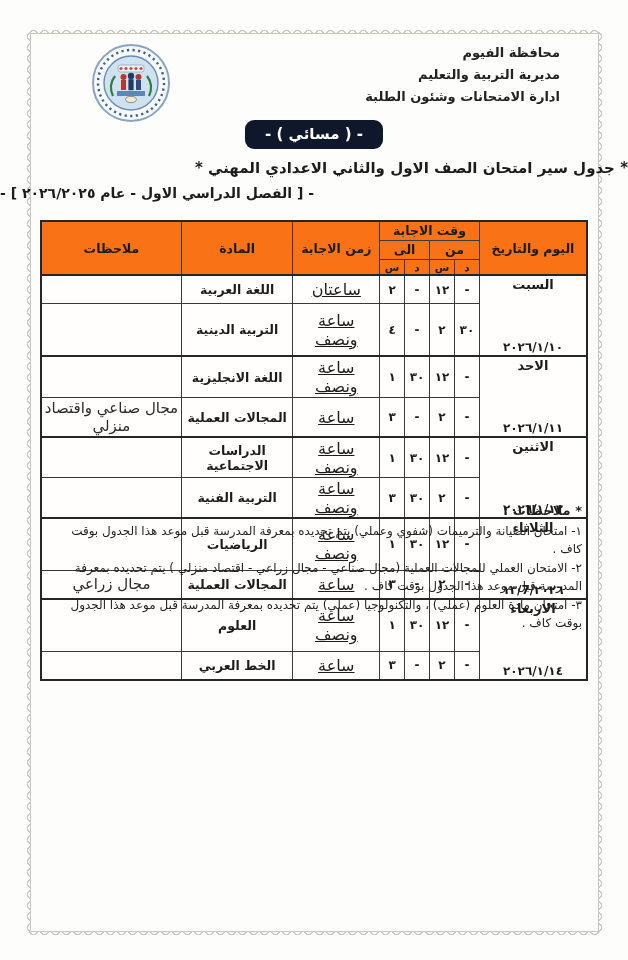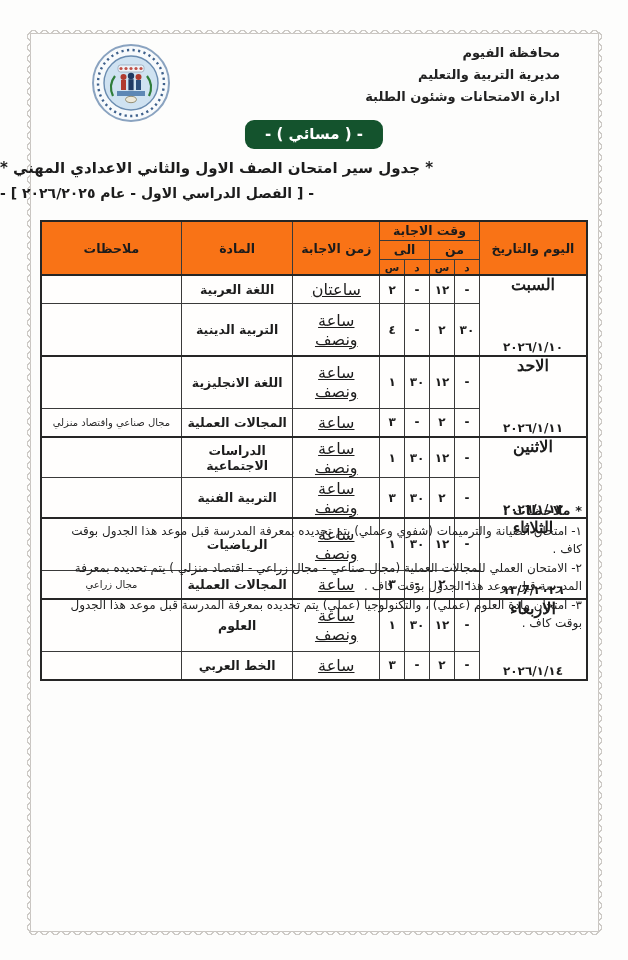--- a/index.html
+++ b/index.html
@@ -40,26 +40,26 @@
   }
   
   .org {
     position:absolute; top:42px; right:68px;
     text-align:right; font-weight:bold; font-size:13px; line-height:22px;
     color:#222;
   }
   .logo { position:absolute; left:90px; top:42px; width:82px; height:82px; }
   .badge {
     position:absolute; top:120px; left:50%; transform:translateX(-50%);
-    background:#14532d; color:#fff; border-radius:9px;
+    background:#0f172a; color:#fff; border-radius:9px;
     padding:5px 20px 6px; font-size:15px; font-weight:bold; letter-spacing:1px;
   }
   .title1 {
     position:absolute; top:159px; left:0; width:100%;
-    text-align:left; font-weight:bold; font-size:15px;
+    text-align:right; font-weight:bold; font-size:15px;
   }
   .title2 {
     position:absolute; top:185px; left:0; width:100%;
     text-align:left; font-weight:bold; font-size:14px;
   }
   
   table.sched {
     position:absolute; top:220px; right:40px;
     width:548px; border-collapse:collapse;
     border:2px solid #262626;
@@ -71,26 +71,26 @@
     padding:0 2px;
   }
   .sched thead th { background:#f97316; font-weight:bold; }
   .sched thead tr.h1 th { height:19px; font-size:12.5px; }
   .sched thead tr.h2 th { height:19px; font-size:12.5px; }
   .sched thead tr.h3 th { height:16px; font-size:10.5px; }
   .sched thead { border-bottom:2px solid #262626; }
   .sched tbody tr { height:21.5px; }
   .sched tbody tr.group-start > td { border-top:2px solid #262626; }
   td.day-cell { font-weight:bold; background:#fffefd; }
-  td.day-cell .day-name { font-size:16px; line-height:17px;font-family:Liberation Serif, serif; }
+  td.day-cell .day-name { font-size:13px; line-height:17px; }
   td.day-cell .day-date { font-size:12px; line-height:15px; letter-spacing:0.5px;margin-top:47px; }
   td.num-cell { font-size:12px; font-weight:bold; width:25px; }
   td.duration-cell { font-size:16px;text-decoration:underline; }
   td.subject-cell { font-size:12.5px; font-weight:bold; }
-  td.note-cell { font-size:10px; color:#2a2a2a; }
+  td.note-cell { font-size:15px; color:#2a2a2a; }
   
   .notes {
     position:absolute; top:502px; right:46px; left:46px;
     text-align:right; font-size:12px; line-height:18px; color:#1f1f1f;
   }
   .notes .notes-title { font-weight:bold; font-size:13px; margin-bottom:2px; }
   .notes .note-item { margin-bottom:1px; }
 </style>
 </head>
 <body>

